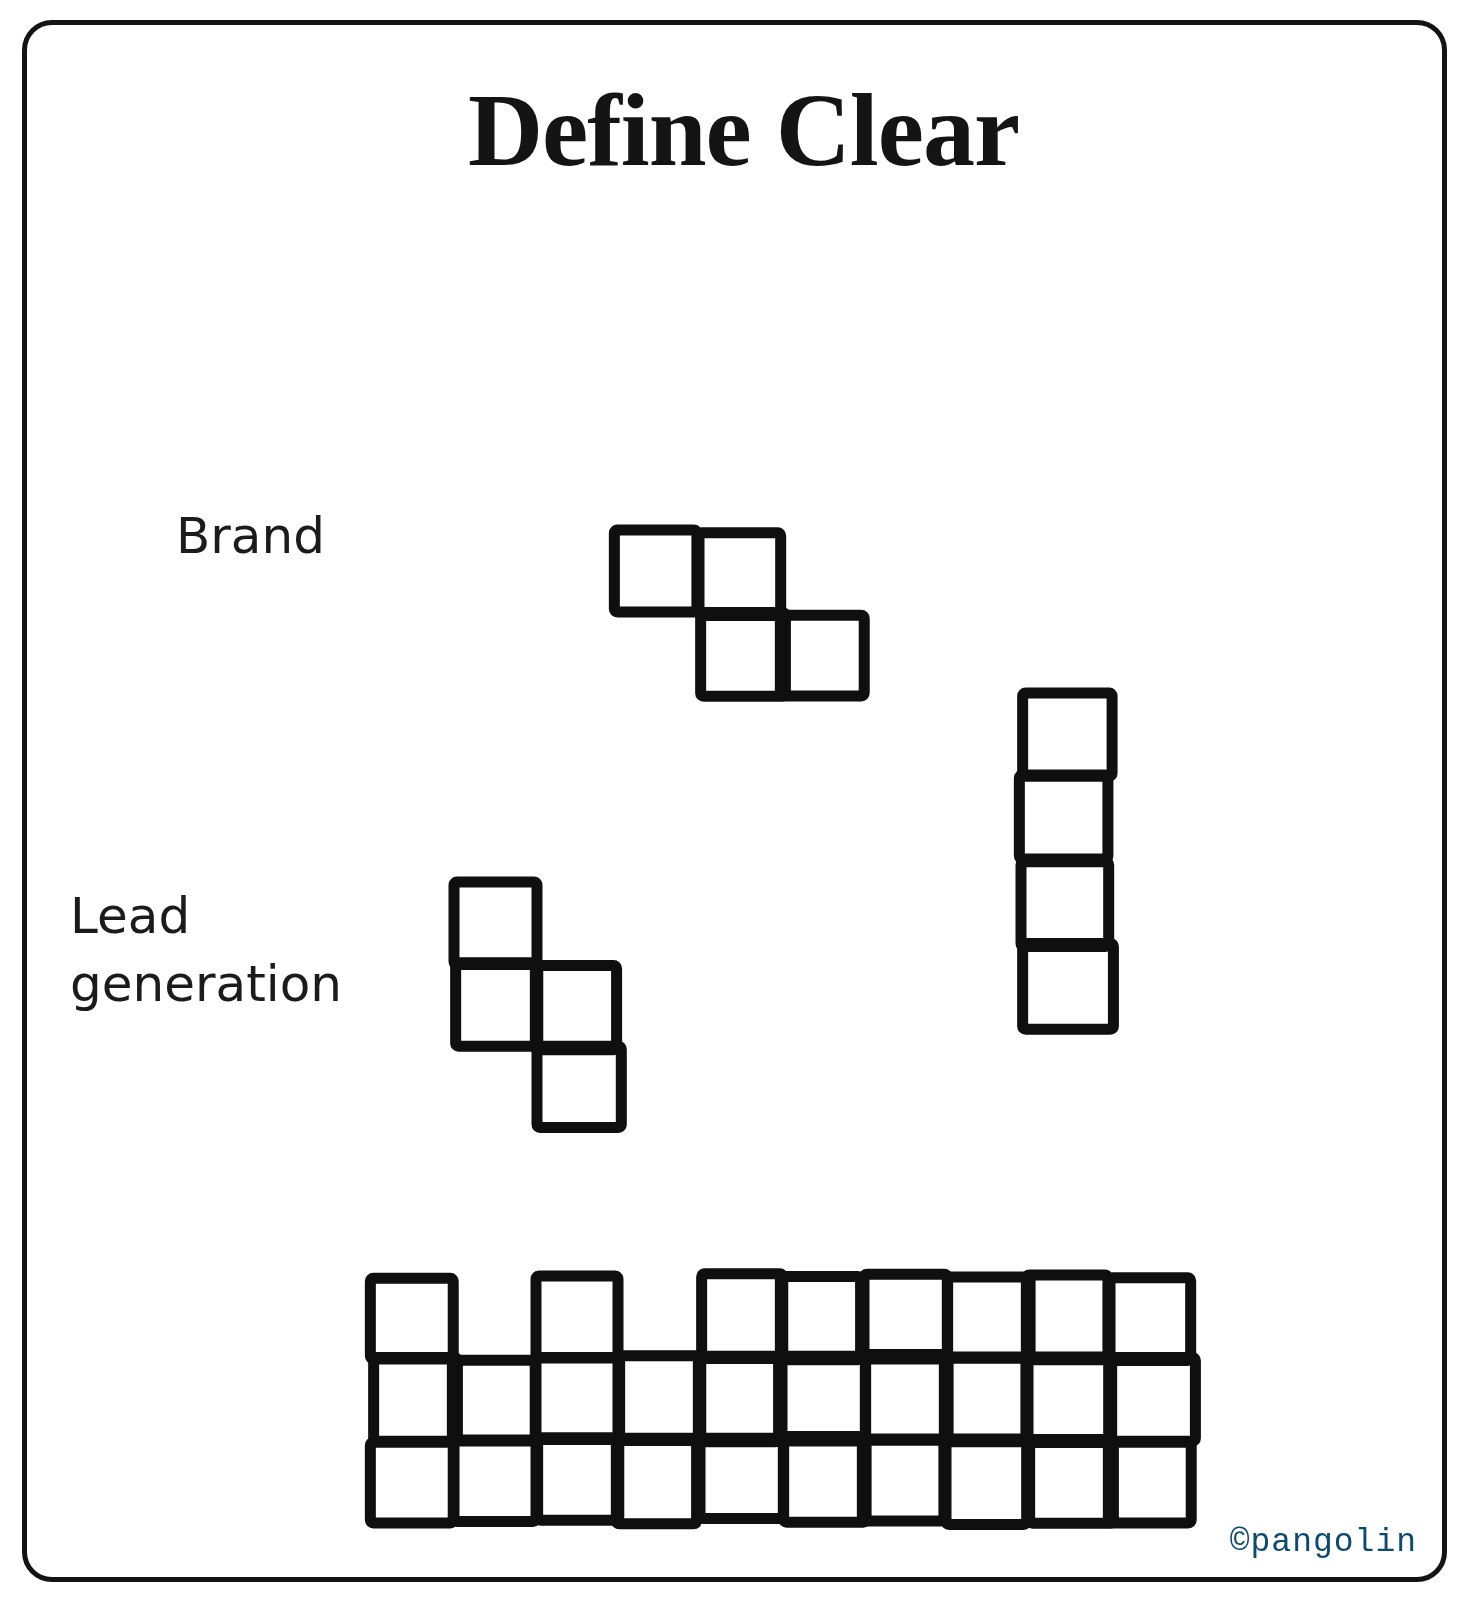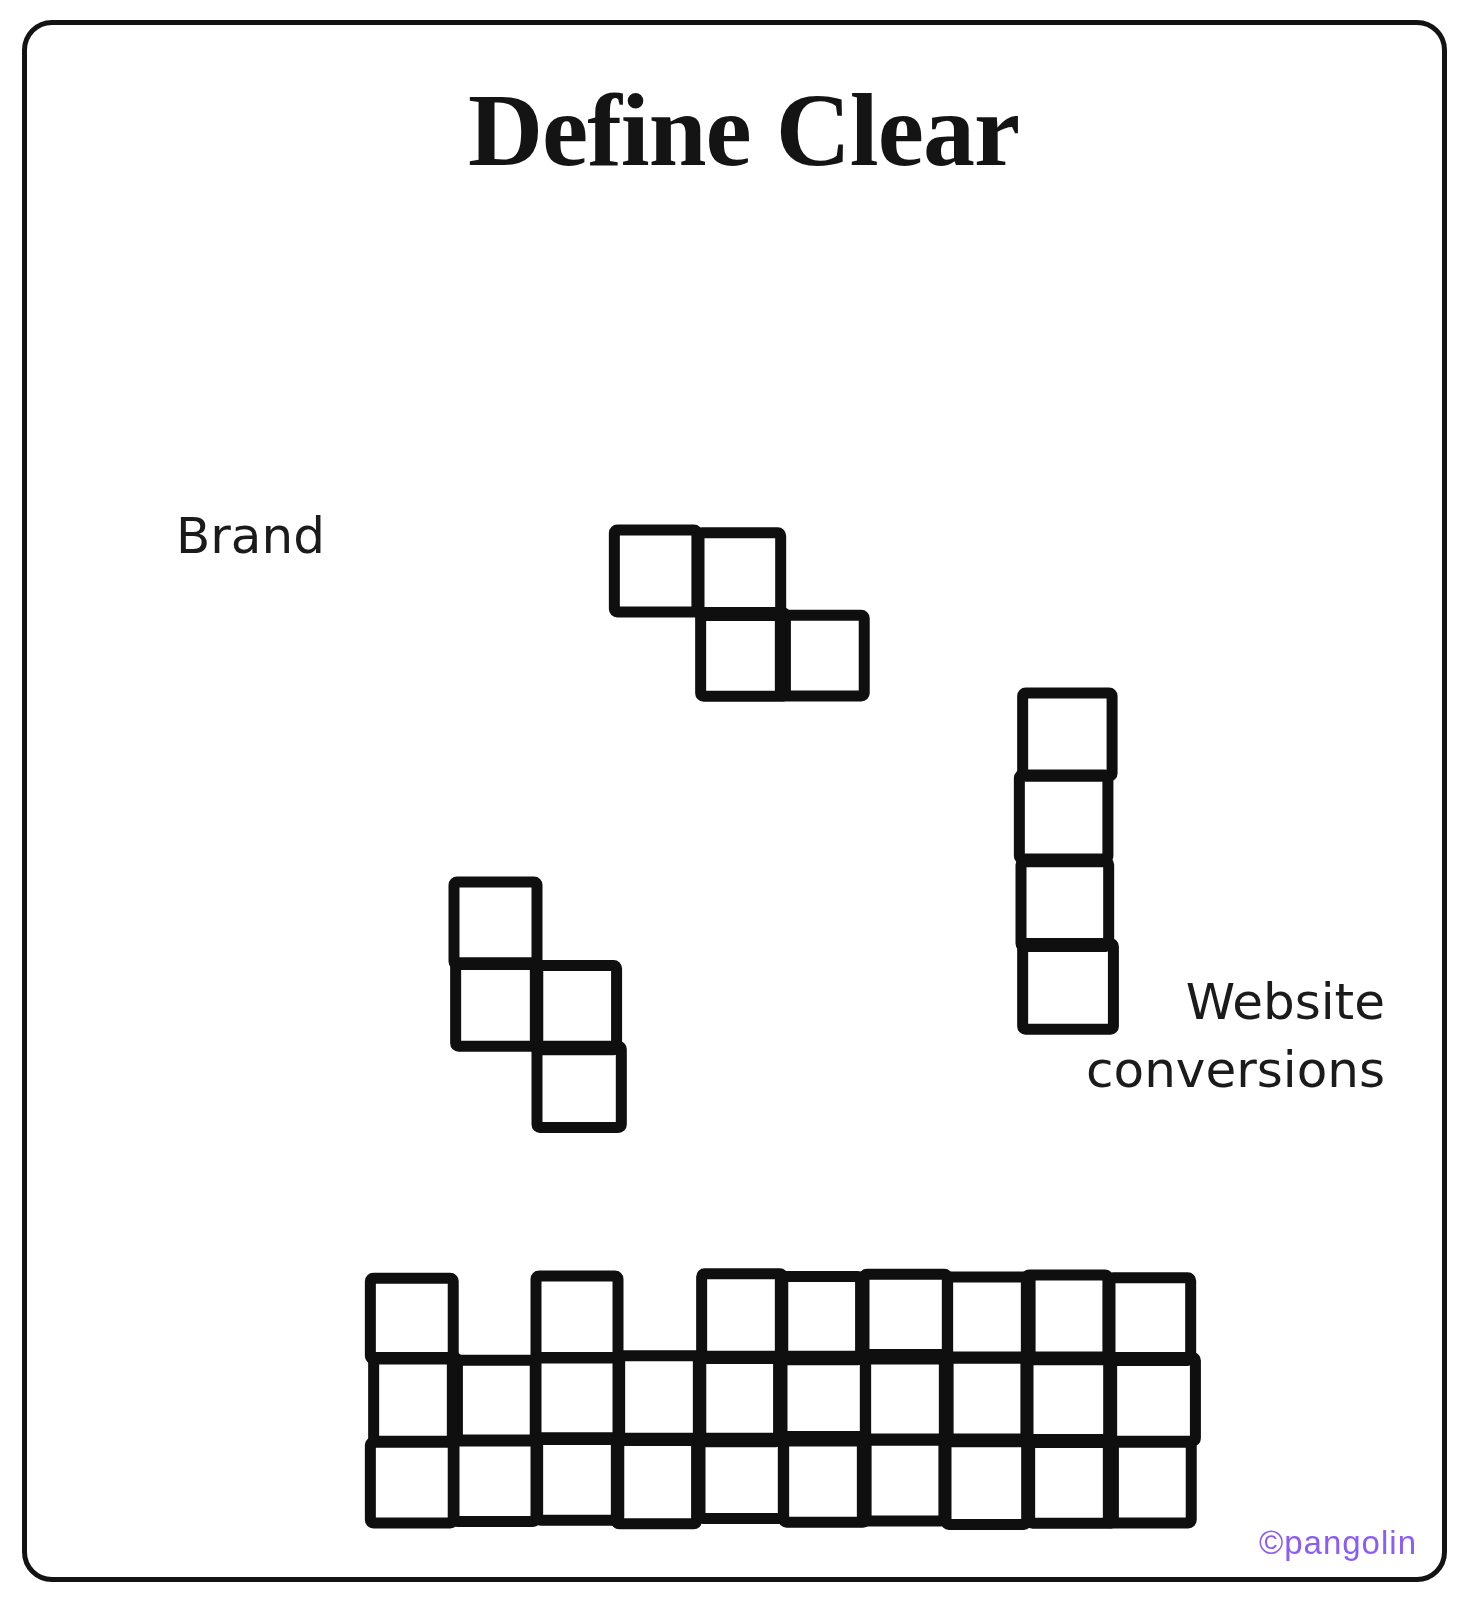--- a/index.html
+++ b/index.html
@@ -48,46 +48,46 @@
     letter-spacing: 0px;
     white-space: nowrap;
   }
   .label-brand { left: 176px; top: 502px; text-align: right; }
   .label-lead { left: 70px; top: 882px; text-align: left; }
   .label-website { right: 85px; top: 968px; text-align: right; }
   .credit {
     position: absolute;
     right: 53px;
     top: 1524px;
-    font-family: Liberation Sans, sans-serif;
+    font-family: Liberation Mono, monospace;
     font-size: 33px;
     letter-spacing: 1px;
-    color: #8b5cf6;
+    color: #0c4a6e;
   }
   #pieces { position: absolute; left: 0; top: 0; width: 100%; height: 100%; }
 </style>
 </head>
 <body>
 
 <div class="page">
   <div class="frame"></div>
 
   <div class="title">
     <div>Define Clear</div>
   </div>
 
   <div class="label label-brand">
     <div>Brand</div>
   </div>
 
+  <div class="label label-lead">
+    <div>Lead</div>
+    <div>generation</div>
+  </div>
 
-  <div class="label label-website">
-    <div>Website</div>
-    <div>conversions</div>
-  </div>
 
   <div id="pieces">
       <svg width="273" height="188" style="position: absolute; left: 604px; top: 519px;">
         <rect x="10.35" y="10.9" width="82.56" height="82" rx="3" fill="none" stroke="#0f0f0f" stroke-width="11" stroke-linejoin="round" stroke-linecap="round"></rect>
         <rect x="95" y="13.65" width="81.68" height="82.88" rx="3" fill="none" stroke="#0f0f0f" stroke-width="11" stroke-linejoin="round" stroke-linecap="round"></rect>
         <rect x="96.65" y="93.45" width="84.76" height="83.76" rx="3" fill="none" stroke="#0f0f0f" stroke-width="11" stroke-linejoin="round" stroke-linecap="round"></rect>
         <rect x="176.35" y="96.2" width="83.88" height="80.68" rx="3" fill="none" stroke="#0f0f0f" stroke-width="11" stroke-linejoin="round" stroke-linecap="round"></rect>
       </svg>
       <svg width="190" height="273" style="position: absolute; left: 442px; top: 870px;">
         <rect x="12" y="12" width="83" height="82.56" rx="3" fill="none" stroke="#0f0f0f" stroke-width="11" stroke-linejoin="round" stroke-linecap="round"></rect>

